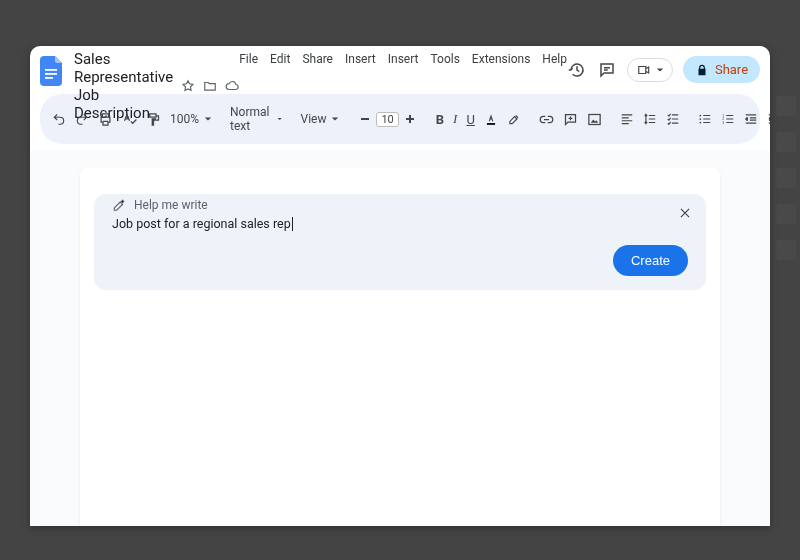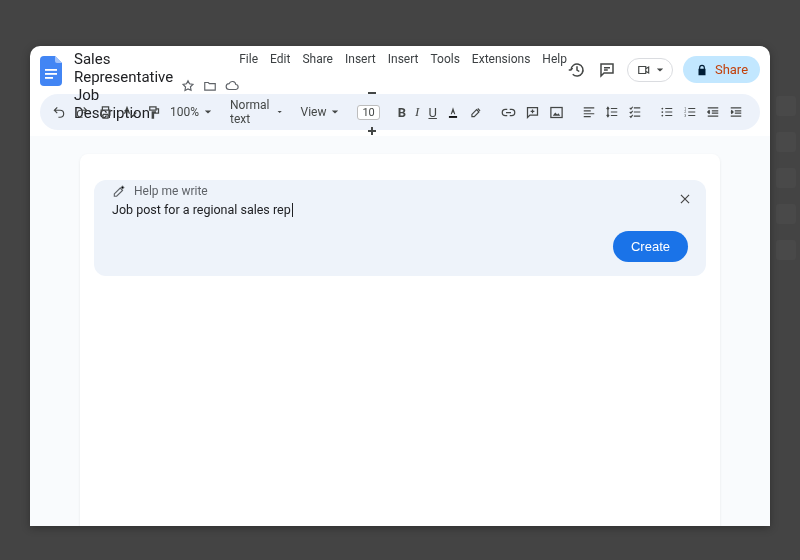--- a/index.html
+++ b/index.html
@@ -11,24 +11,24 @@
   .trow { display:flex; align-items:center; gap:8px; }
   .dtitle { font-size:15px; color:#202124; }
   .tic { width:14px; height:14px; color:#5f6368; display:flex; align-items:center; justify-content:center; }
   .menus { display:flex; gap:12px; margin-top:2px; }
   .menus span { font-size:12px; color:#3c4043; }
   .ract { display:flex; align-items:center; gap:10px; margin-top:4px; }
   .ibtn { width:20px; height:20px; color:#444746; display:flex; align-items:center; justify-content:center; }
   .meet { display:flex; align-items:center; gap:4px; border:1px solid #dadce0; border-radius:18px; padding:4px 8px; }
   .share { display:flex; align-items:center; gap:6px; background:#c2e7ff; border-radius:18px; padding:6px 12px; font-size:13px; color:#c2410c; }
   .avatar { width:26px; height:26px; border-radius:50%; background: radial-gradient(circle at 40% 35%, #e0c0a0 0 35%, #8a6f55 36% 100%); margin-left:2px; }
-  .toolbar { display:flex; align-items:center; gap:9px; margin:4px 10px 0 10px; background:#edf2fa; border-radius:22px; padding:5px 12px; height:36px; color:#444746; font-size:12px; }
+  .toolbar { display:flex; align-items:center; gap:9px; margin:4px 10px 0 10px; background:#edf2fa; border-radius:22px; padding:5px 12px; height:50px; color:#444746; font-size:12px; }
   .toolbar .sep { width:1px; height:18px; background:#c7c7c7; }
   .zoom,.para,.font { display:flex; align-items:center; gap:5px; }
-  .fs { display:flex; align-items:flex-end; gap:4px;flex-direction:column; }
+  .fs { display:flex; align-items:flex-start; gap:4px; }
   .fs .box { border:1px solid #bdbdbd; border-radius:3px; padding:0 4px; font-size:11px; background:#fff; }
   .tb-ic { width:15px; height:15px; display:flex; align-items:center; justify-content:center; }
   .workspace { background:#f9fbfd; margin-top:6px; height:calc(100% - 88px); display:flex; justify-content:center; padding-top:18px; }
   .page { width:640px; height:430px; background:#fff; border-radius:8px; box-shadow:0 1px 3px rgba(0,0,0,.08); padding:26px 14px; }
   .hmw { background:#eef3fa; border-radius:12px; padding:4px 18px 14px 18px; position:relative; }
   .hmw-h { display:flex; align-items:center; gap:8px; color:#5f6368; font-size:12px; }
   .hmw-txt { font-size:12.5px; color:#202124; margin-top:4px; display:flex; align-items:center; }
   .cursor { width:1px; height:14px; background:#202124; margin-left:1px; }
   .hmw-close { position:absolute; top:12px; right:14px; color:#444; }
   .hmw-act { display:flex; justify-content:flex-end; margin-top:14px; }

